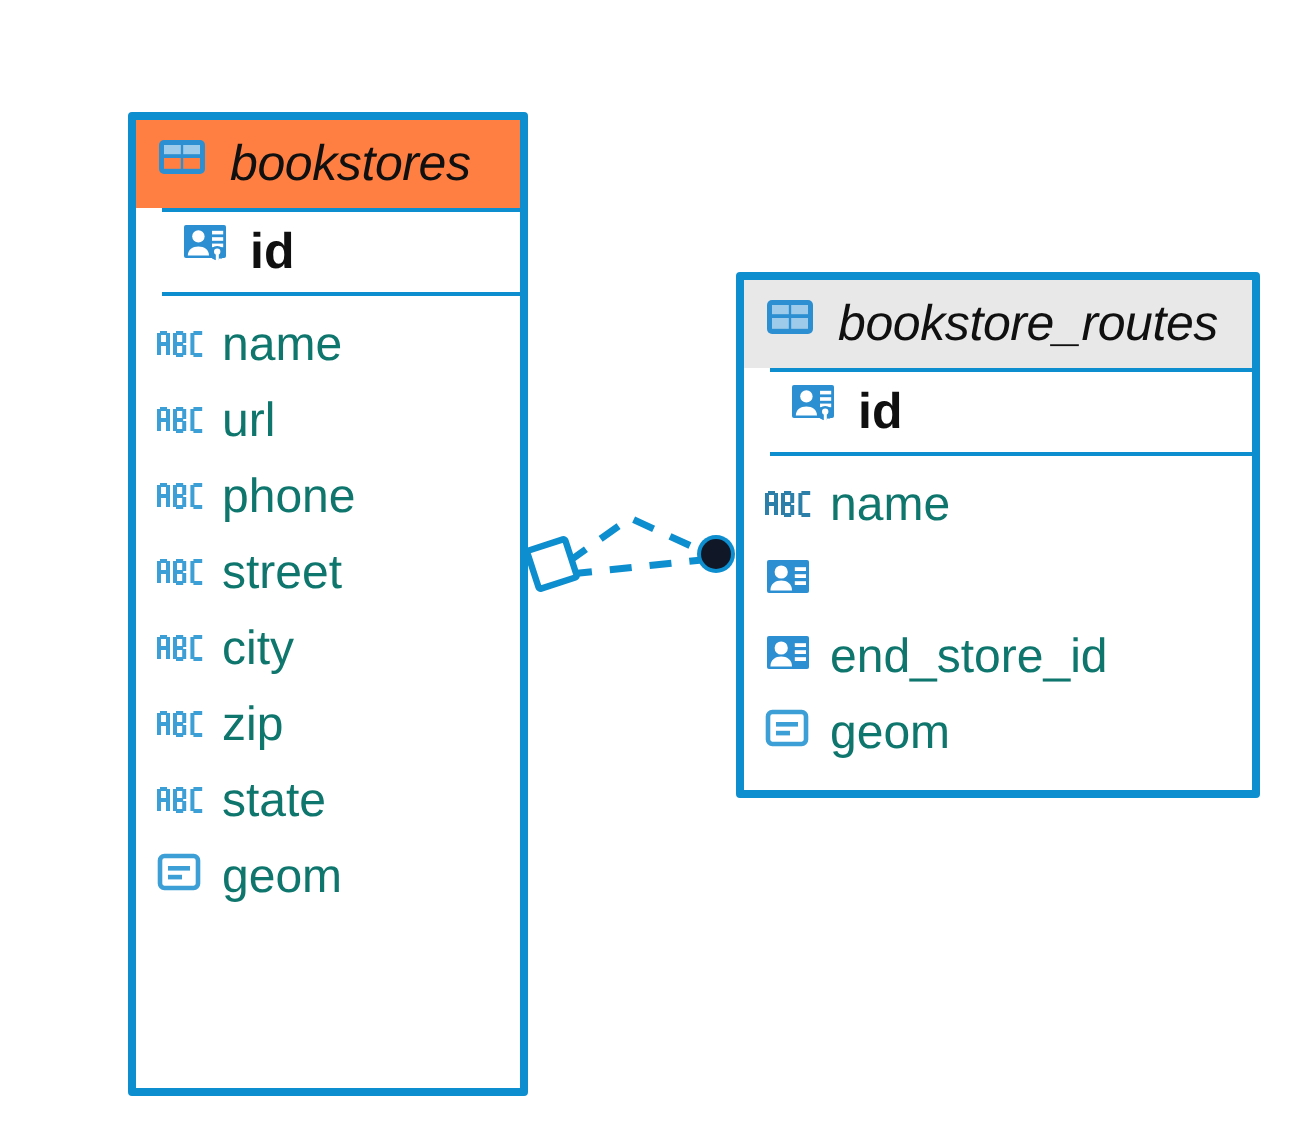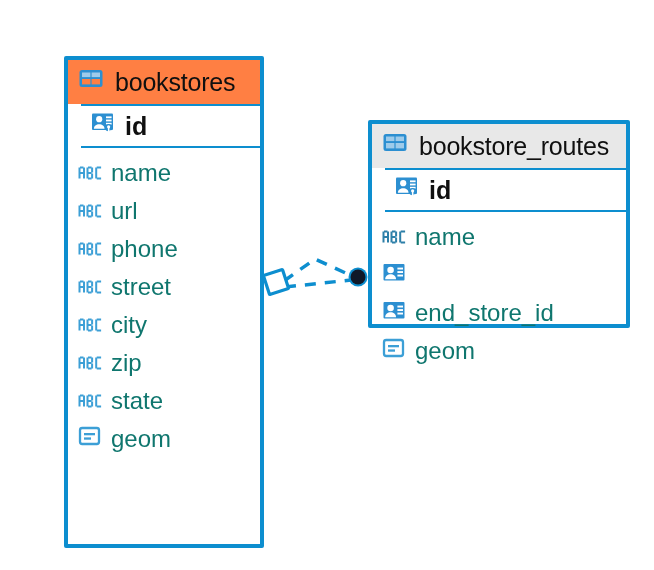--- a/index.html
+++ b/index.html
@@ -20,20 +20,21 @@
   }
   .entity-header{
     display:flex;align-items:center;
     height:44px;
     padding:0 8px 0 10px;
     box-sizing:border-box;
     font-size:25px;
     color:#101010;
     letter-spacing:-0.2px;
     white-space:nowrap;
+    font-style:italic;
   }
   .entity-header.orange{background:#ff7f43;}
   .entity-header.grey{background:#e8e8e8;}
 
   .pk-row{
     display:flex;align-items:center;
     height:44px;
     padding:0 8px 0 10px;
     box-sizing:border-box;
     border-top:2px solid #0d8ecf;
@@ -284,21 +285,21 @@
             <rect x="2" y="4" width="19" height="16" rx="2.2" fill="#ffffff" stroke="#3c9fd6" stroke-width="2.3"></rect>
             <rect x="6" y="9" width="11" height="2.3" fill="#3c9fd6"></rect>
             <rect x="6" y="13.4" width="7" height="2.3" fill="#3c9fd6"></rect>
           </svg>
         </span>
         <span class="lbl">geom</span>
       </div>
     </div>
   </div>
 
-  <div class="entity" id="entity-bookstore-routes" style="left:368px;top:120px;width:262px;height:208px;">
+  <div class="entity" id="entity-bookstore-routes" style="left:368px;top:136px;width:262px;height:263px;">
 
     <div class="entity-header grey">
       <span class="ico">
         <svg width="26" height="26" viewBox="0 0 26 26">
           <rect x="1.5" y="4" width="23" height="17" rx="2.5" fill="#2c8fd1"></rect>
           <rect x="4" y="6.5" width="8.4" height="4.6" fill="#9ecbea"></rect>
           <rect x="13.6" y="6.5" width="8.4" height="4.6" fill="#9ecbea"></rect>
           <rect x="4" y="13" width="8.4" height="5.4" fill="#9ecbea"></rect>
           <rect x="13.6" y="13" width="8.4" height="5.4" fill="#9ecbea"></rect>
         </svg>

